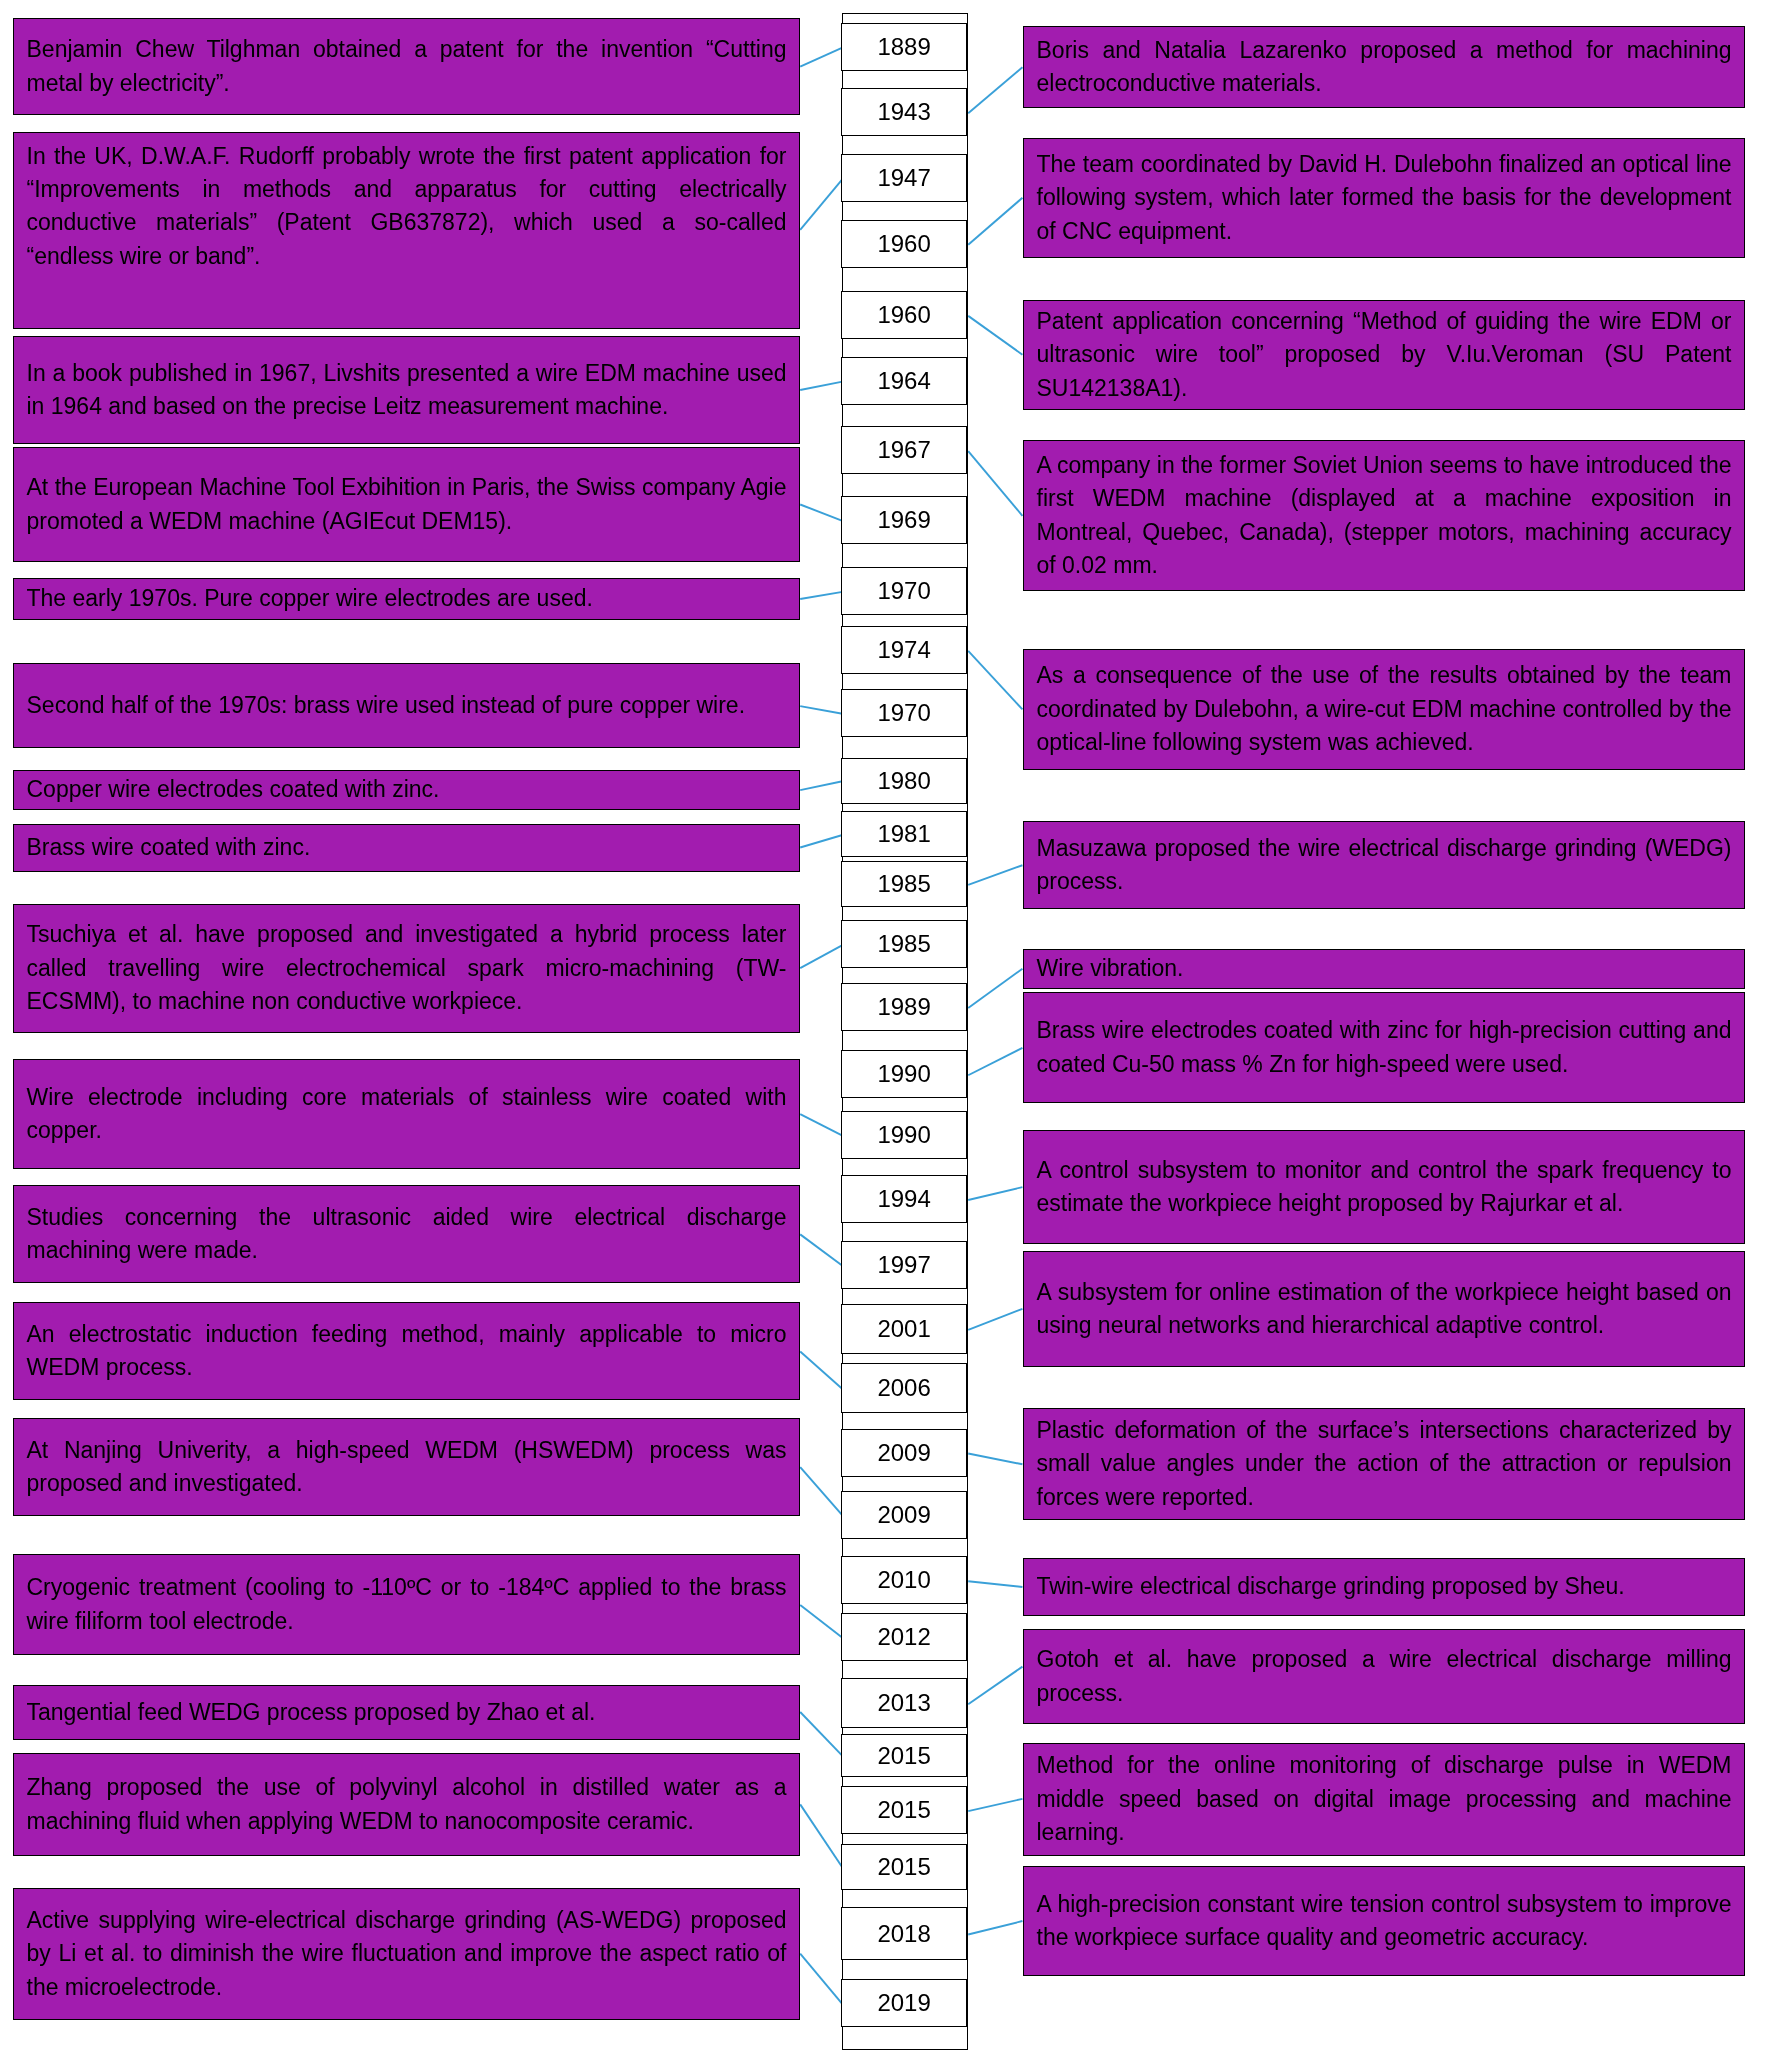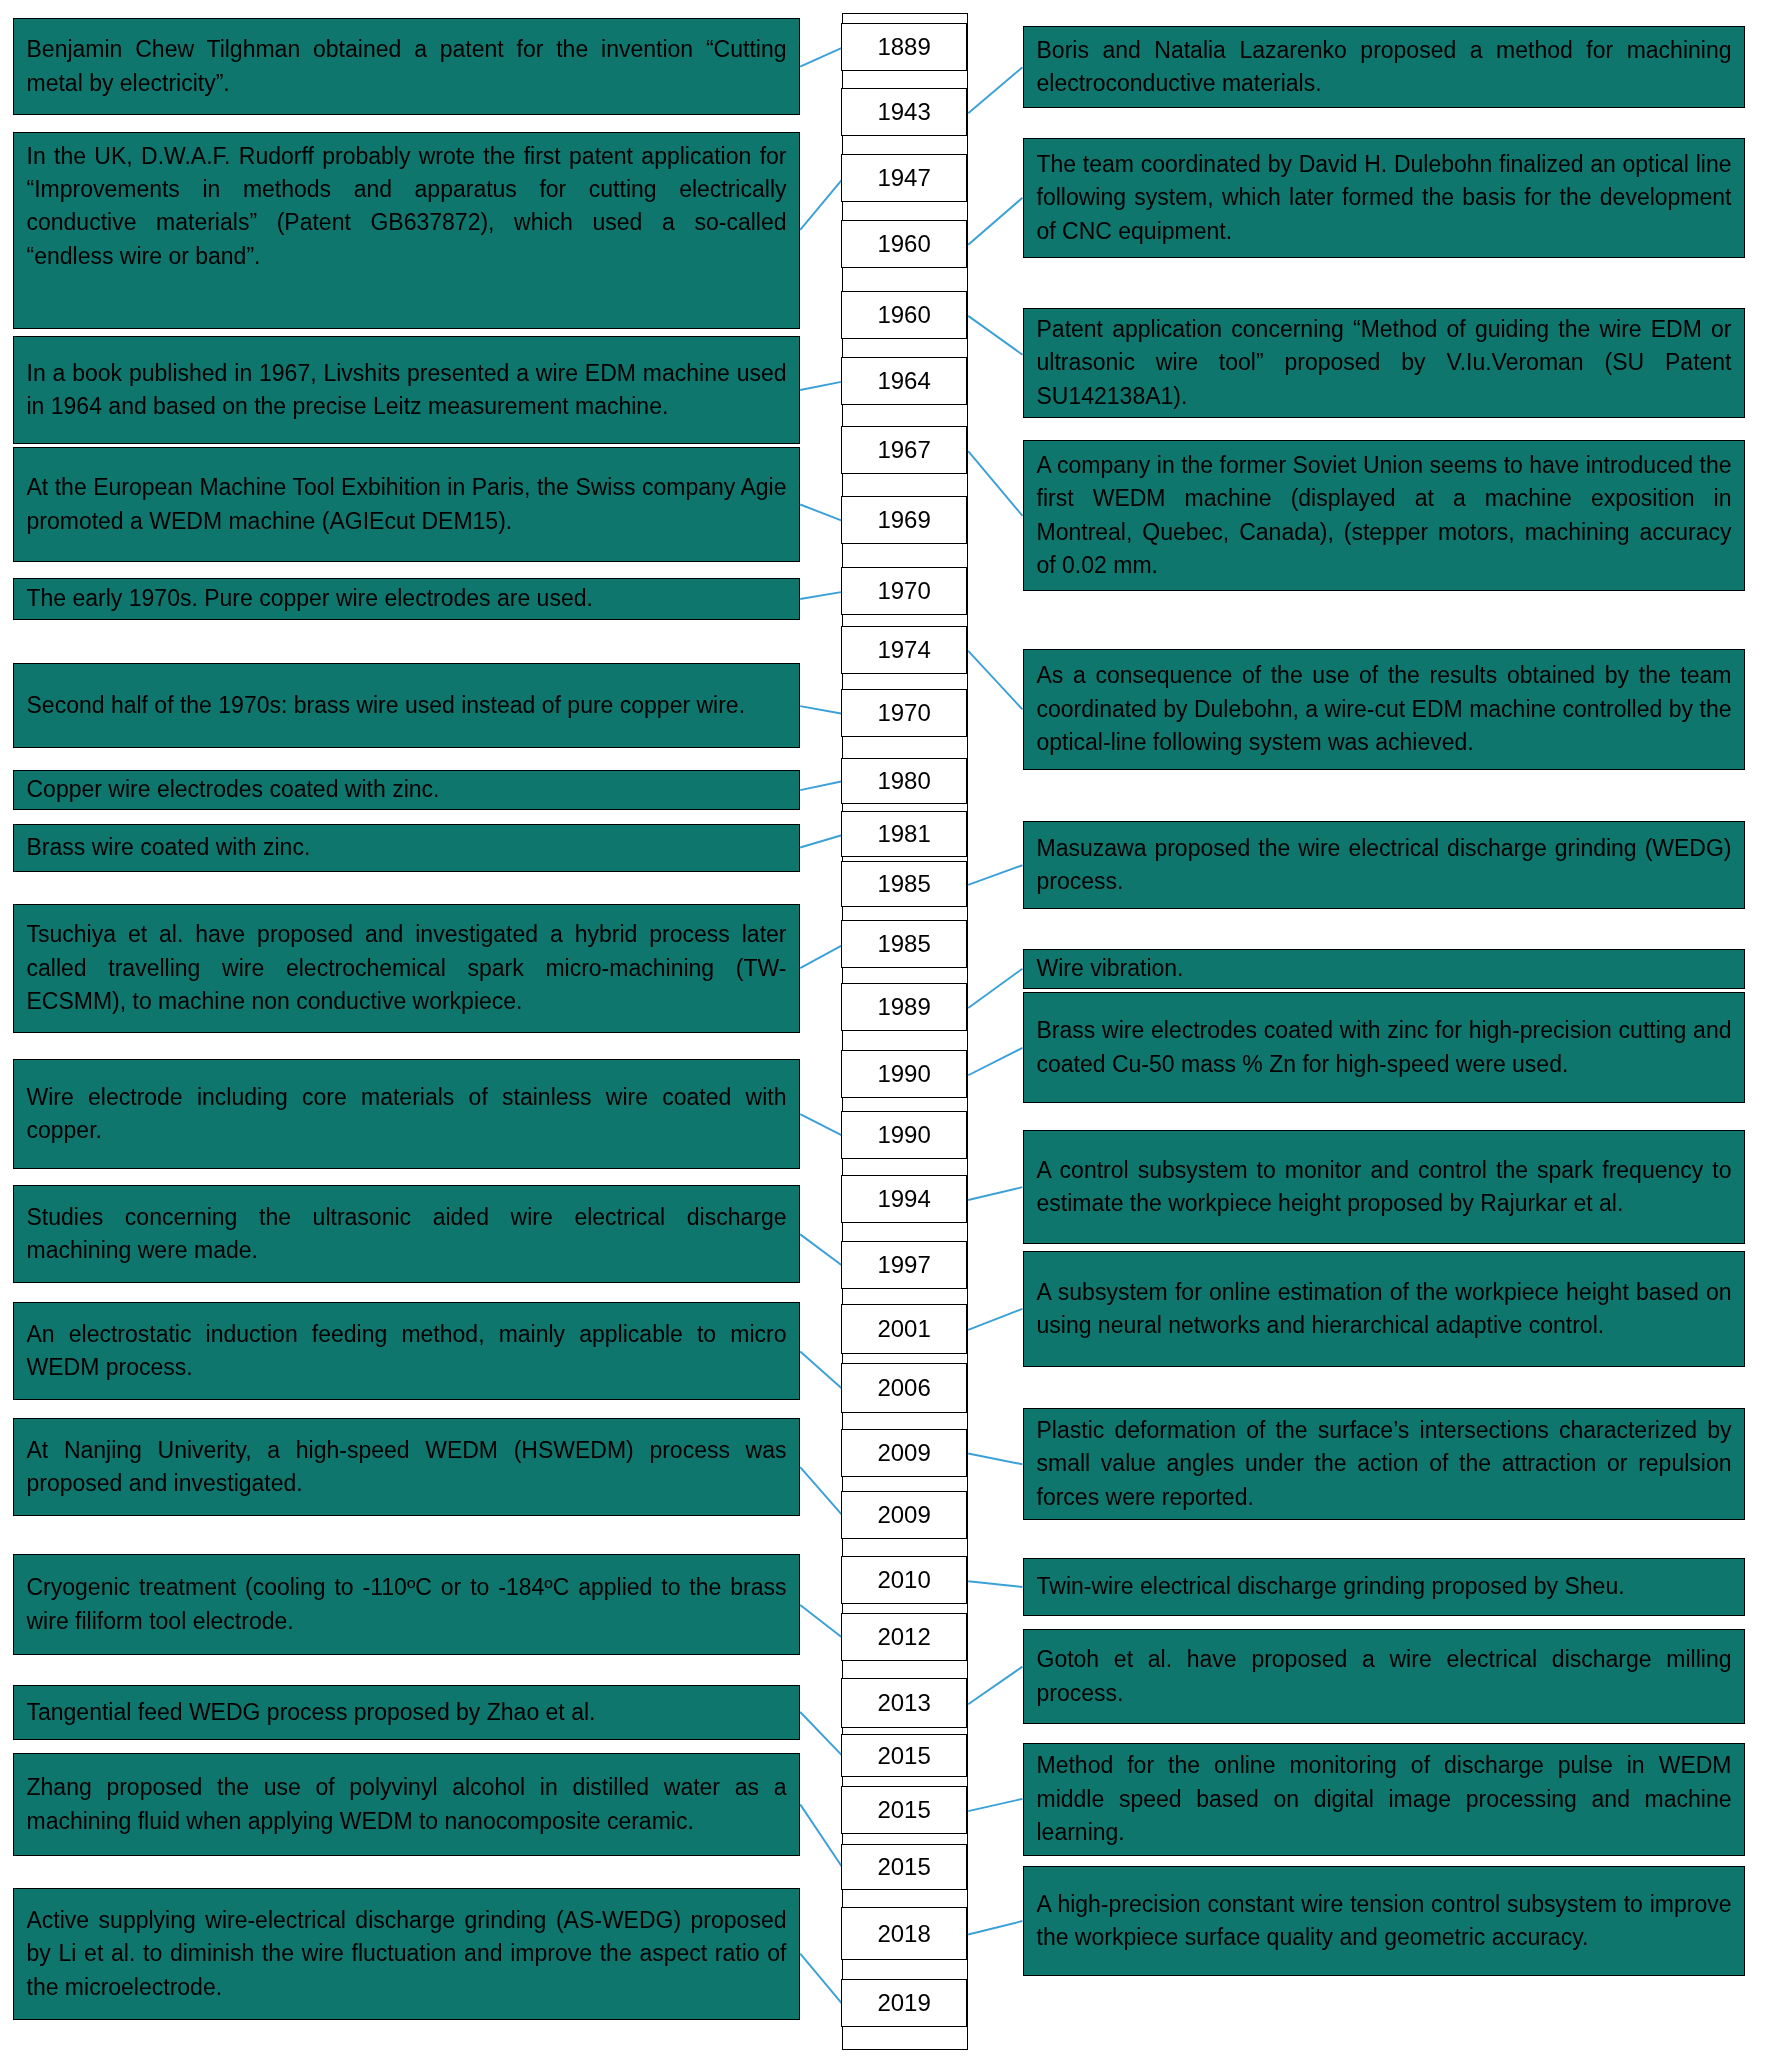--- a/index.html
+++ b/index.html
@@ -8,21 +8,21 @@
     width: 1766px;
     height: 2066px;
     background: #ffffff;
     font-family: "Liberation Sans", "DejaVu Sans", sans-serif;
     color: #000000;
     overflow: hidden;
   }
   .event-box {
     position: absolute;
     box-sizing: border-box;
-    background: #0f766e;
+    background: #a21caf;
     border: 1.9px solid #000000;
     display: flex;
     align-items: center;
     z-index: 1;
   }
   .event-box.va-top { align-items: flex-start; }
   .event-box.left  { left: 13px;  width: 787px; }
   .event-box.right { left: 1023px; width: 722px; }
   .event-text {
     display: block;
@@ -252,21 +252,21 @@
     </div>
     <div class="event-box left" style="top: 1888px; height: 132px;">
       <span class="event-text">Active supplying wire-electrical discharge grinding (AS-WEDG) proposed by Li et al. to diminish the wire fluctuation and improve the aspect ratio of the microelectrode.</span>
     </div>
     <div class="event-box right" style="top: 26.4px; height: 82px;">
       <span class="event-text">Boris and Natalia Lazarenko proposed a method for machining electroconductive materials.</span>
     </div>
     <div class="event-box right" style="top: 138px; height: 120px;">
       <span class="event-text">The team coordinated by David H. Dulebohn finalized an optical line following system, which later formed the basis for the development of CNC equipment.</span>
     </div>
-    <div class="event-box right" style="top: 300px; height: 110px; margin-top: 8px;">
+    <div class="event-box right" style="top: 300px; height: 110px;">
       <span class="event-text">Patent application concerning “Method of guiding the wire EDM or ultrasonic wire tool” proposed by V.Iu.Veroman (SU Patent SU142138A1).</span>
     </div>
     <div class="event-box right" style="top: 440px; height: 151px;">
       <span class="event-text">A company in the former Soviet Union seems to have introduced the first WEDM machine (displayed at a machine exposition in Montreal, Quebec, Canada), (stepper motors, machining accuracy of 0.02 mm.</span>
     </div>
     <div class="event-box right" style="top: 649px; height: 121px;">
       <span class="event-text">As a consequence of the use of the results obtained by the team coordinated by Dulebohn, a wire-cut EDM machine controlled by the optical-line following system was achieved.</span>
     </div>
     <div class="event-box right" style="top: 821px; height: 88px;">
       <span class="event-text">Masuzawa proposed the wire electrical discharge grinding (WEDG) process.</span>

